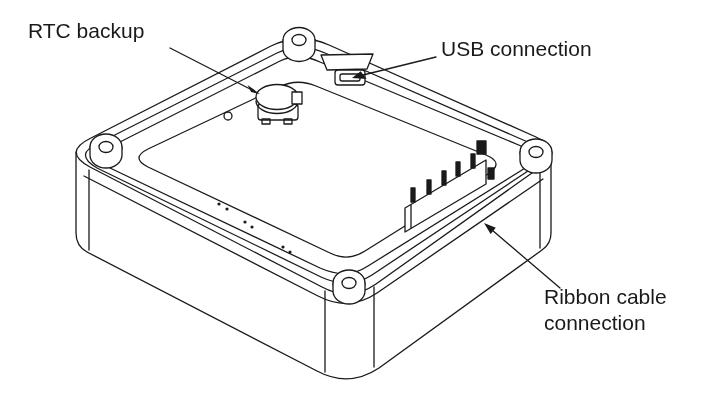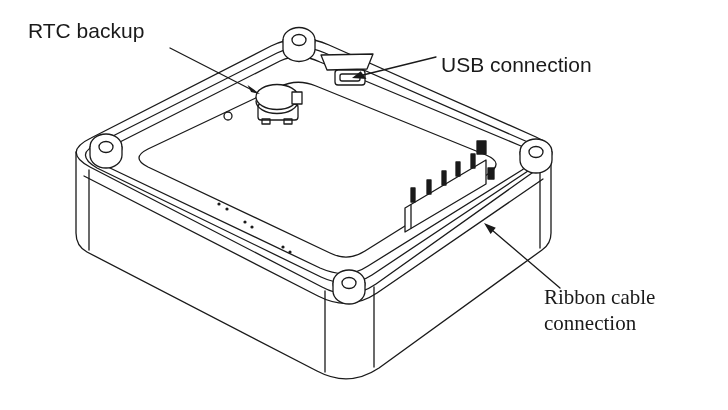--- a/index.html
+++ b/index.html
@@ -127,20 +127,20 @@
     <g>
       <line x1="492" y1="230" x2="560" y2="288"></line>
       <polygon points="484,223 495.8,227.7 490.6,233.9" fill="#1a1a1a" stroke="none"></polygon>
     </g>
   </svg>
 
   <div class="callout" style="left:28px; top:18px;">
     <div>RTC backup</div>
   </div>
 
-  <div class="callout" style="left:441px; top:52px;">USB connection</div>
+  <div class="callout" style="left:441px; top:36px;">USB connection</div>
 
-  <div class="callout" style="left:544px; top:284px;font-family:Liberation Serif, serif;">
+  <div class="callout" style="left:544px; top:284px;">
     <div>Ribbon cable</div>
     <div>connection</div>
   </div>
 
 </div>
 
 </body></html>

